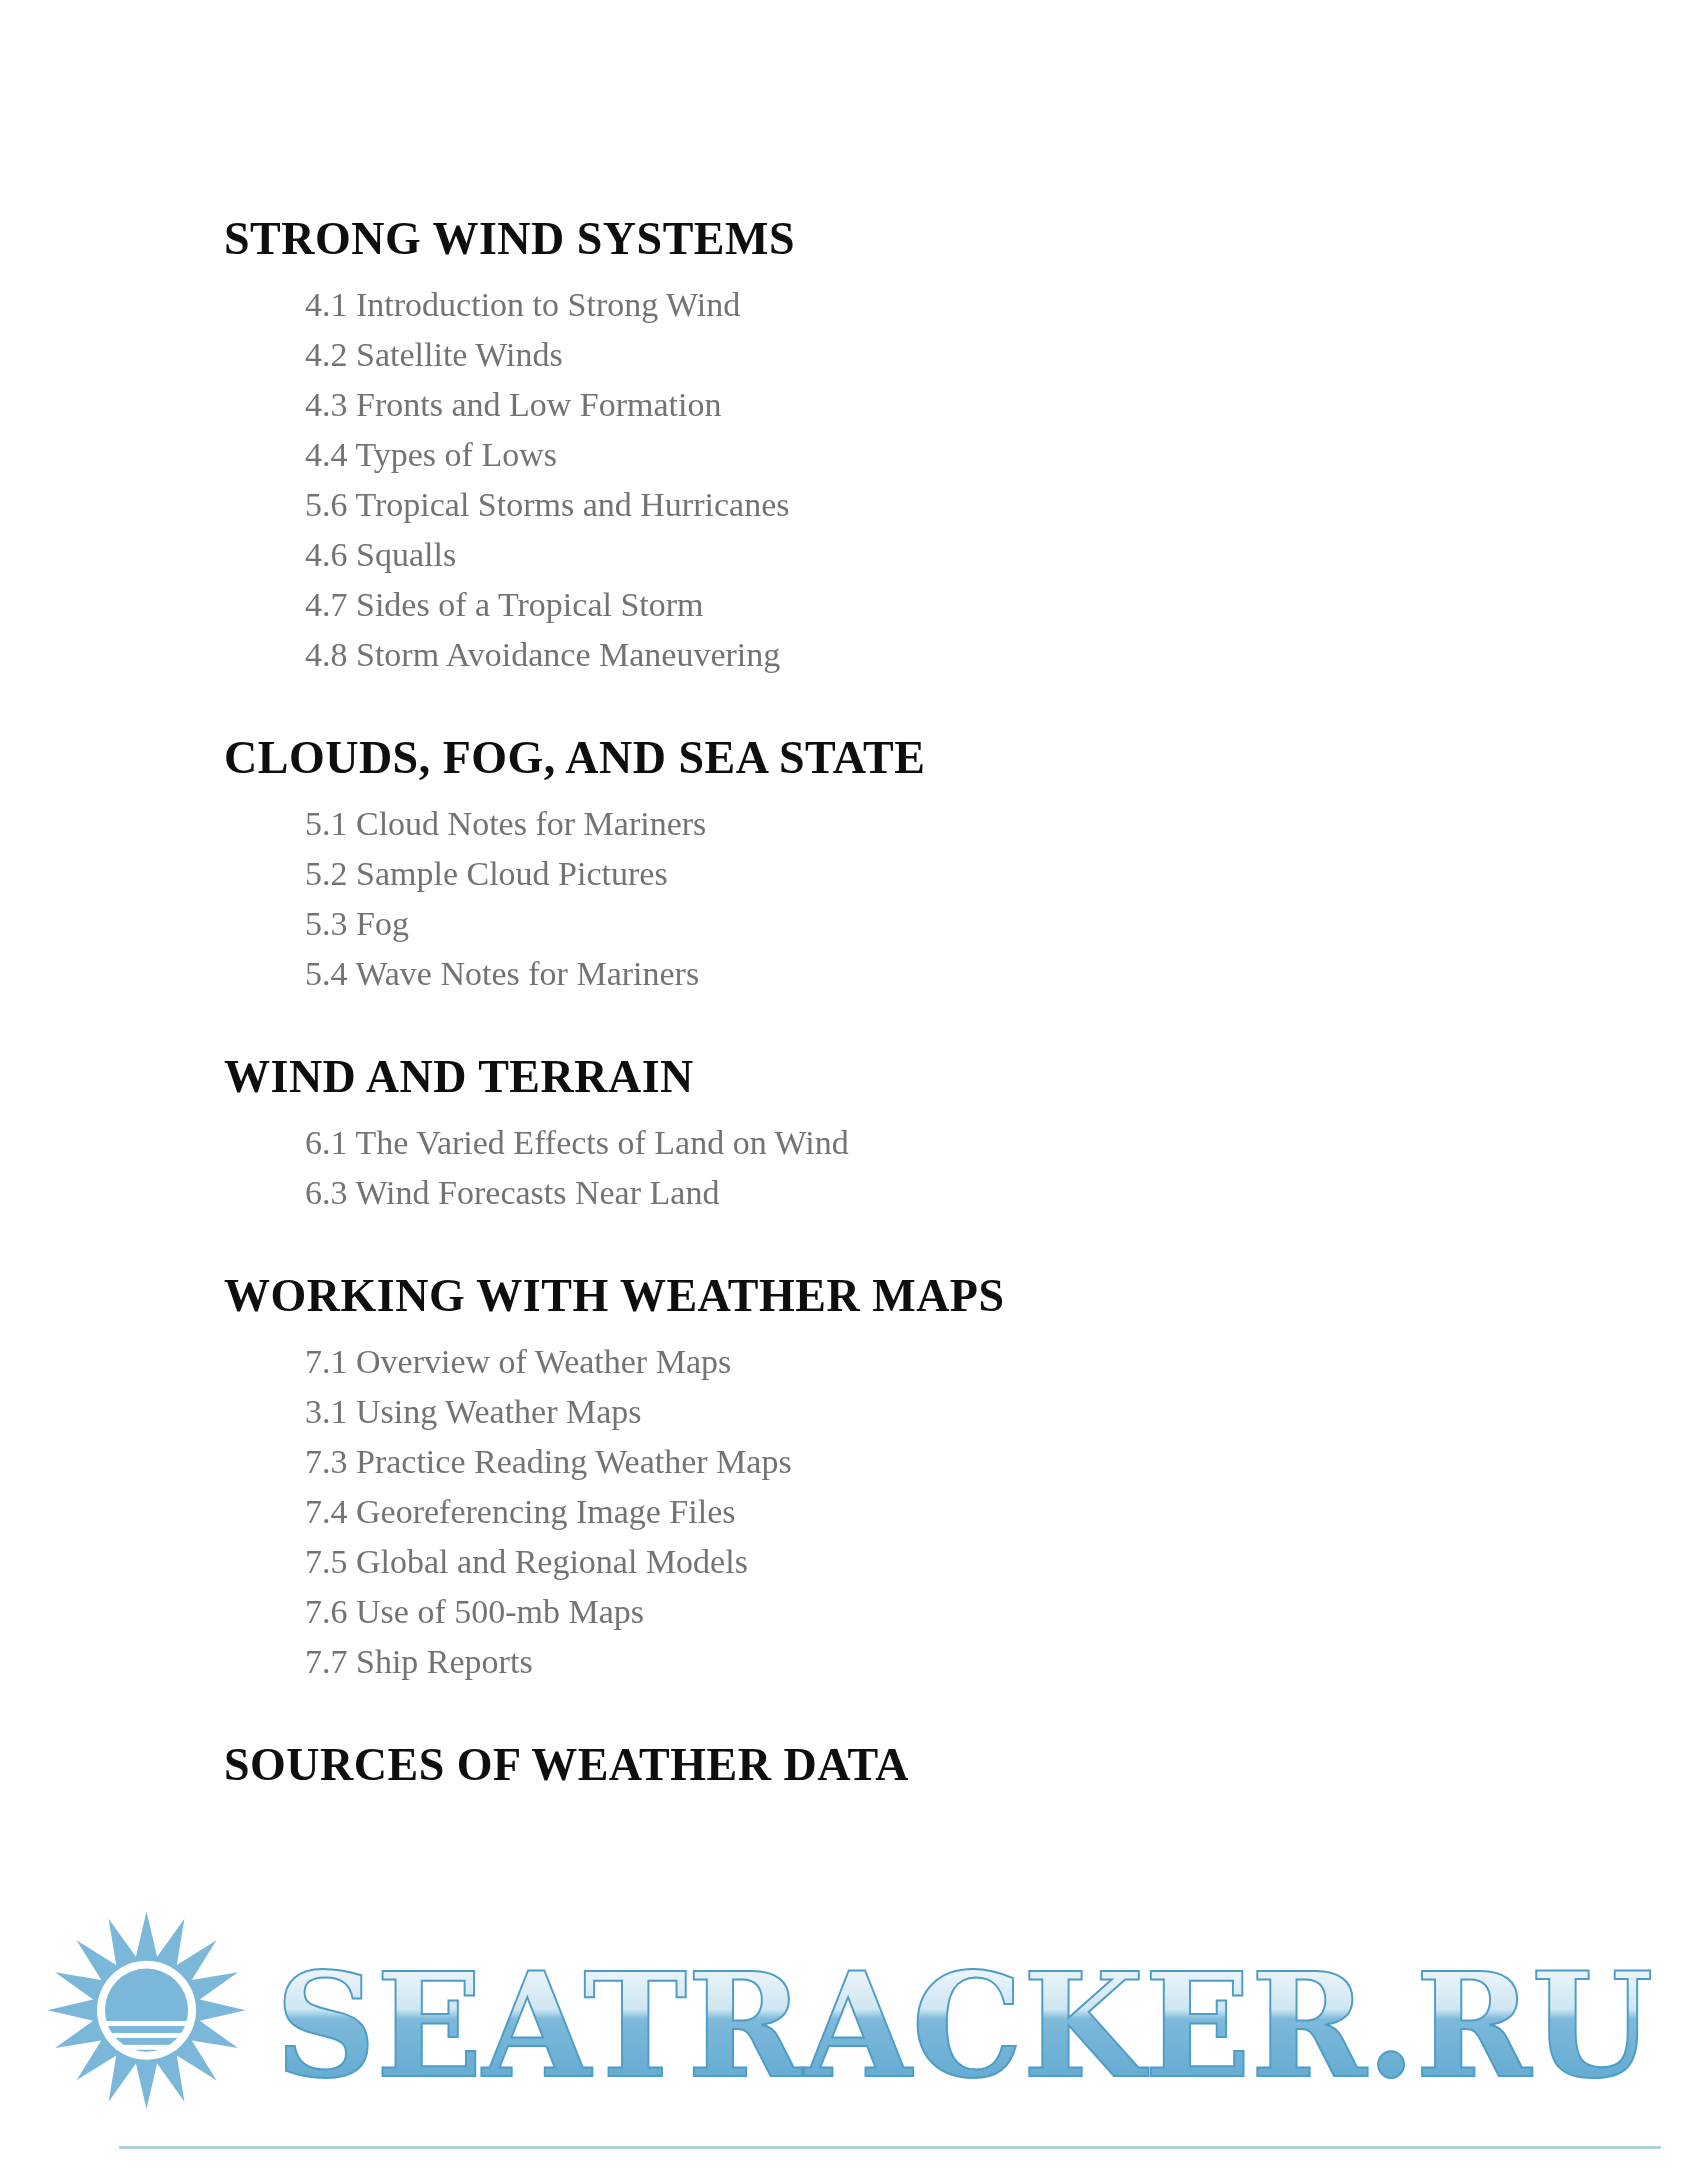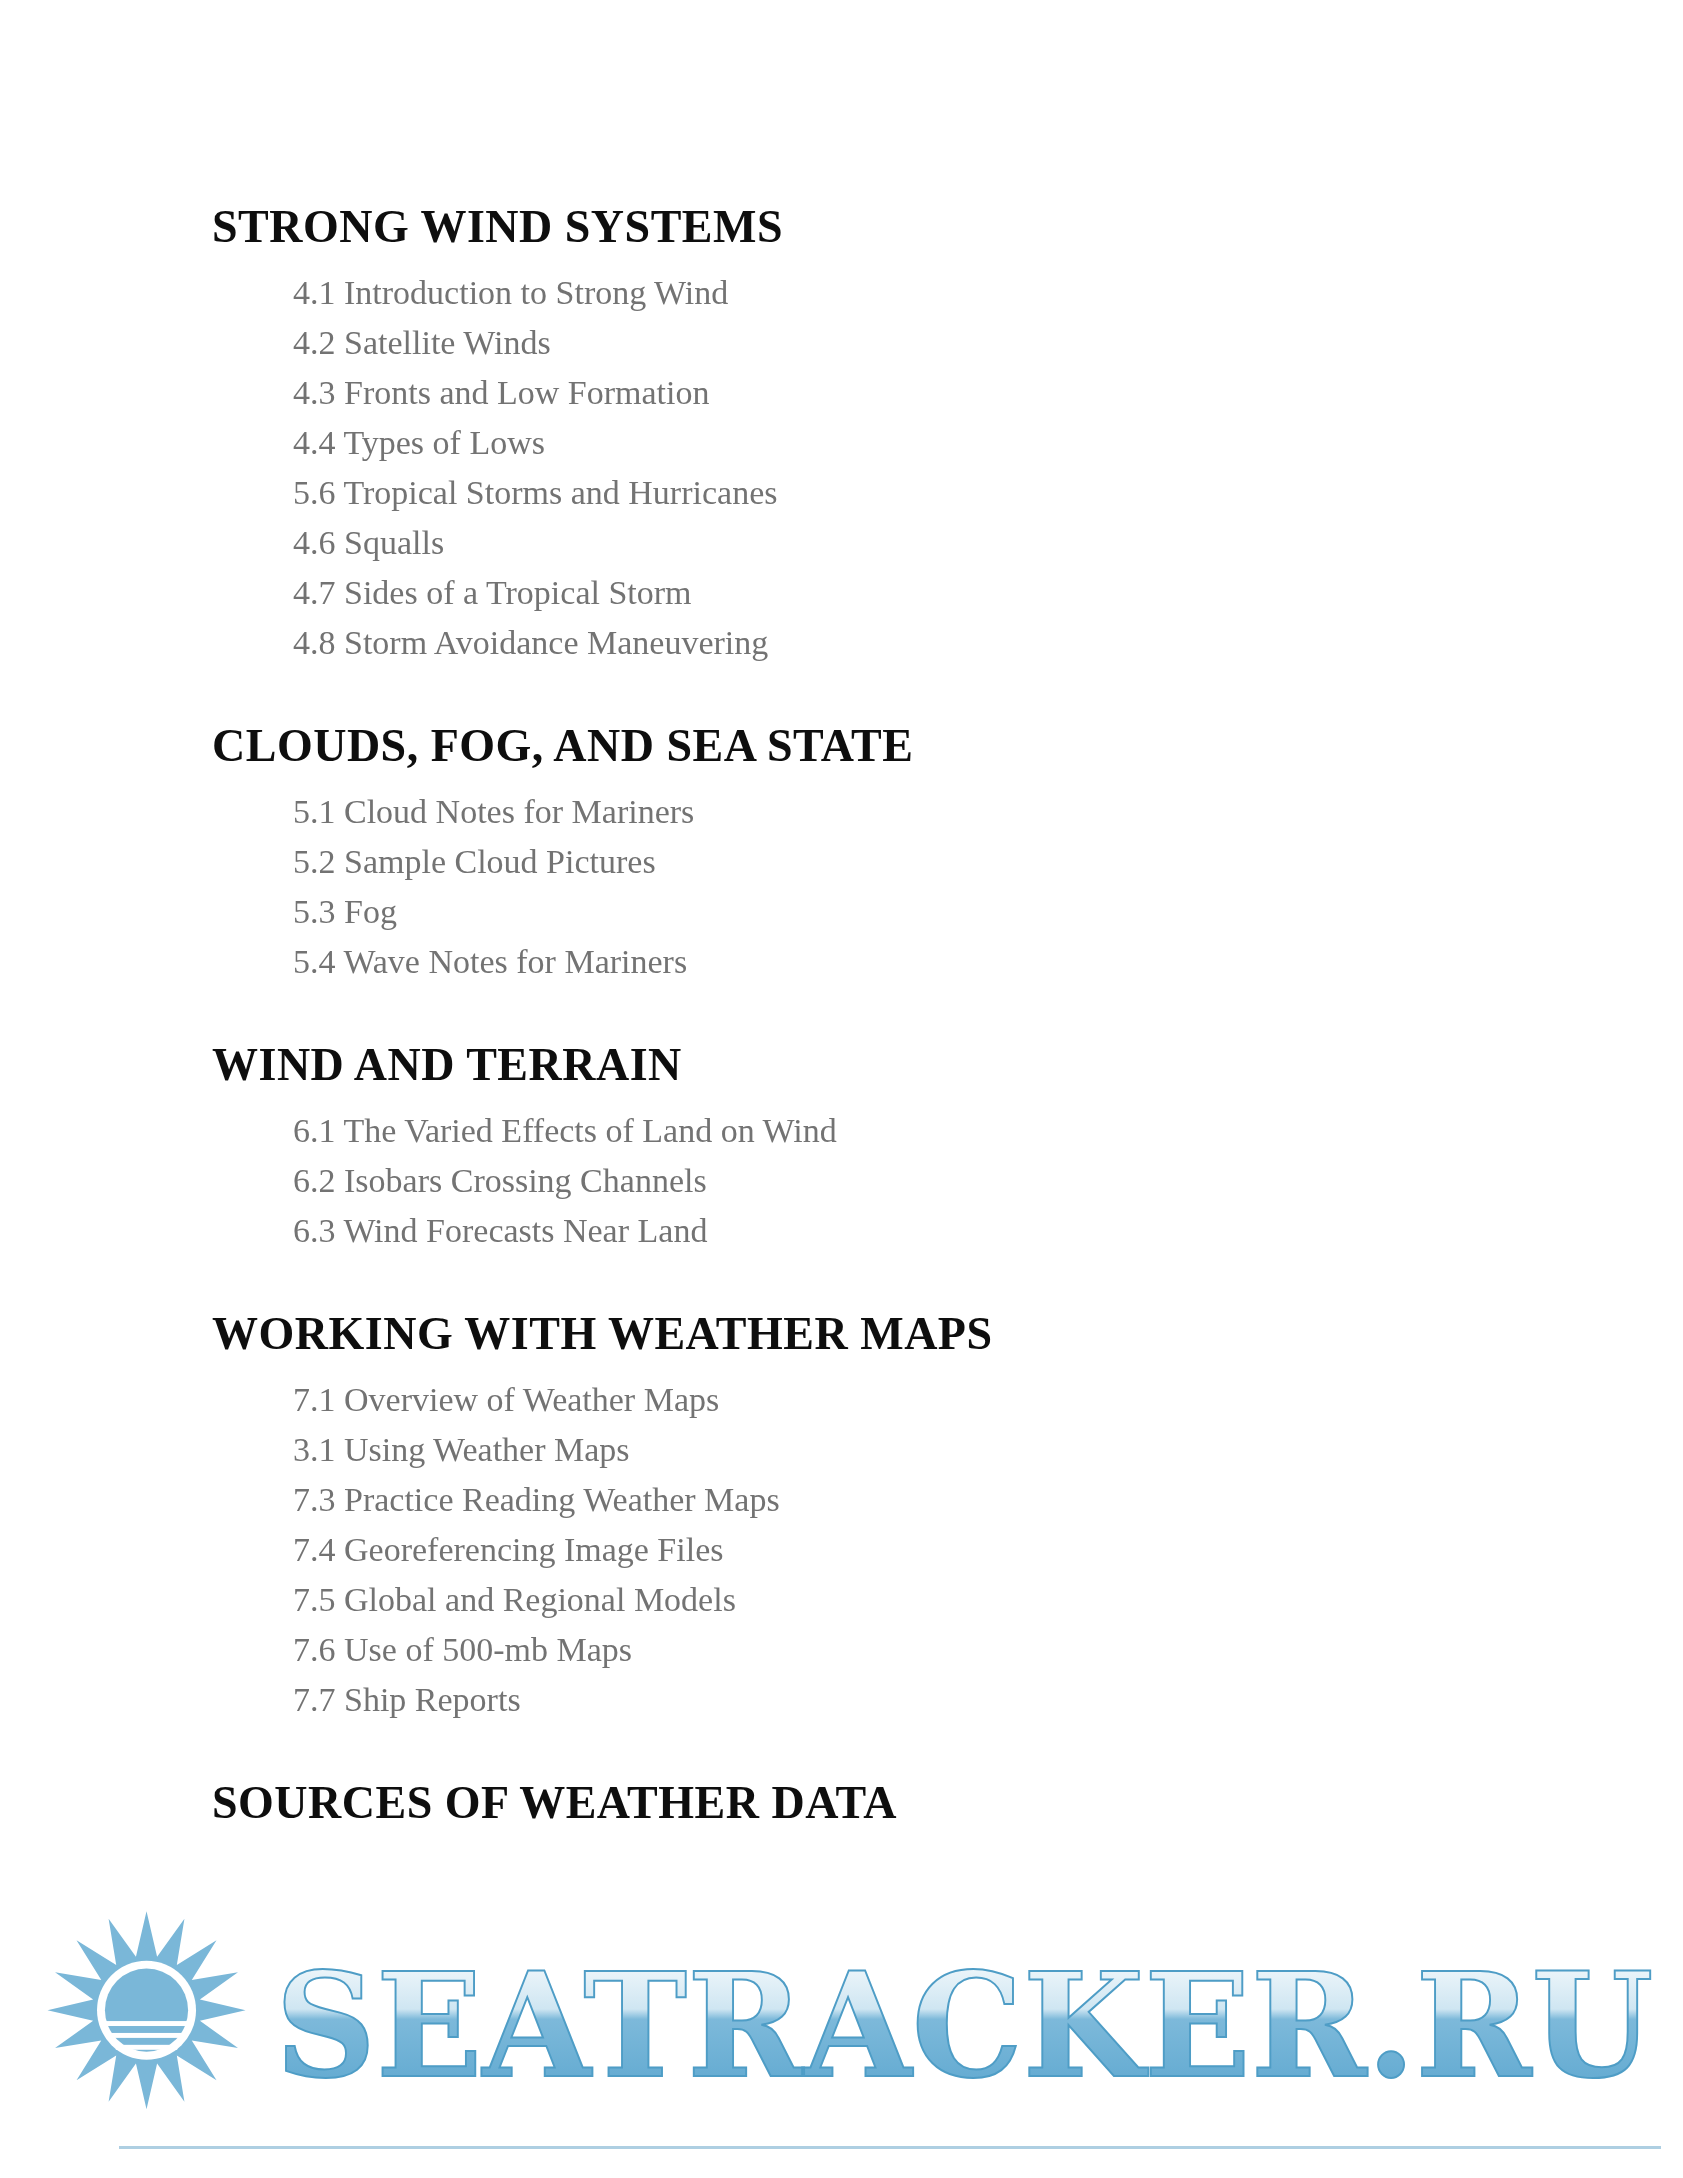--- a/index.html
+++ b/index.html
@@ -14,21 +14,21 @@
     background: #ffffff;
     overflow: hidden;
     font-family: "Liberation Serif", serif;
     color: #111111;
   }
   .content {
     position: absolute;
     top: 0; left: 0; right: 0;
     padding: 198px 59px 0 208px;
   }
-  .section { margin: 4px; }
+  .section { margin: 16px; }
   .section + .section { margin-top: 53px; }
   .section-title {
     margin: 0 0 16px 0;
     font-size: 46px;
     line-height: 50px;
     font-weight: 700;
     letter-spacing: 0.5px;
     color: #0e0e0e;
   }
   .toc-item {
@@ -85,21 +85,20 @@
         <div class="toc-item">5.2 Sample Cloud Pictures</div>
         <div class="toc-item">5.3 Fog</div>
         <div class="toc-item">5.4 Wave Notes for Mariners</div>
       </div>
     </section>
 
     <section class="section">
       <h2 class="section-title">WIND AND TERRAIN</h2>
       <div class="items">
         <div class="toc-item">6.1 The Varied Effects of Land on Wind</div>
-        <div class="toc-item">6.2 Isobars Crossing Channels</div>
         <div class="toc-item">6.3 Wind Forecasts Near Land</div>
       </div>
     </section>
 
     <section class="section">
       <h2 class="section-title">WORKING WITH WEATHER MAPS</h2>
       <div class="items">
         <div class="toc-item">7.1 Overview of Weather Maps</div>
         <div class="toc-item">3.1 Using Weather Maps</div>
         <div class="toc-item">7.3 Practice Reading Weather Maps</div>

